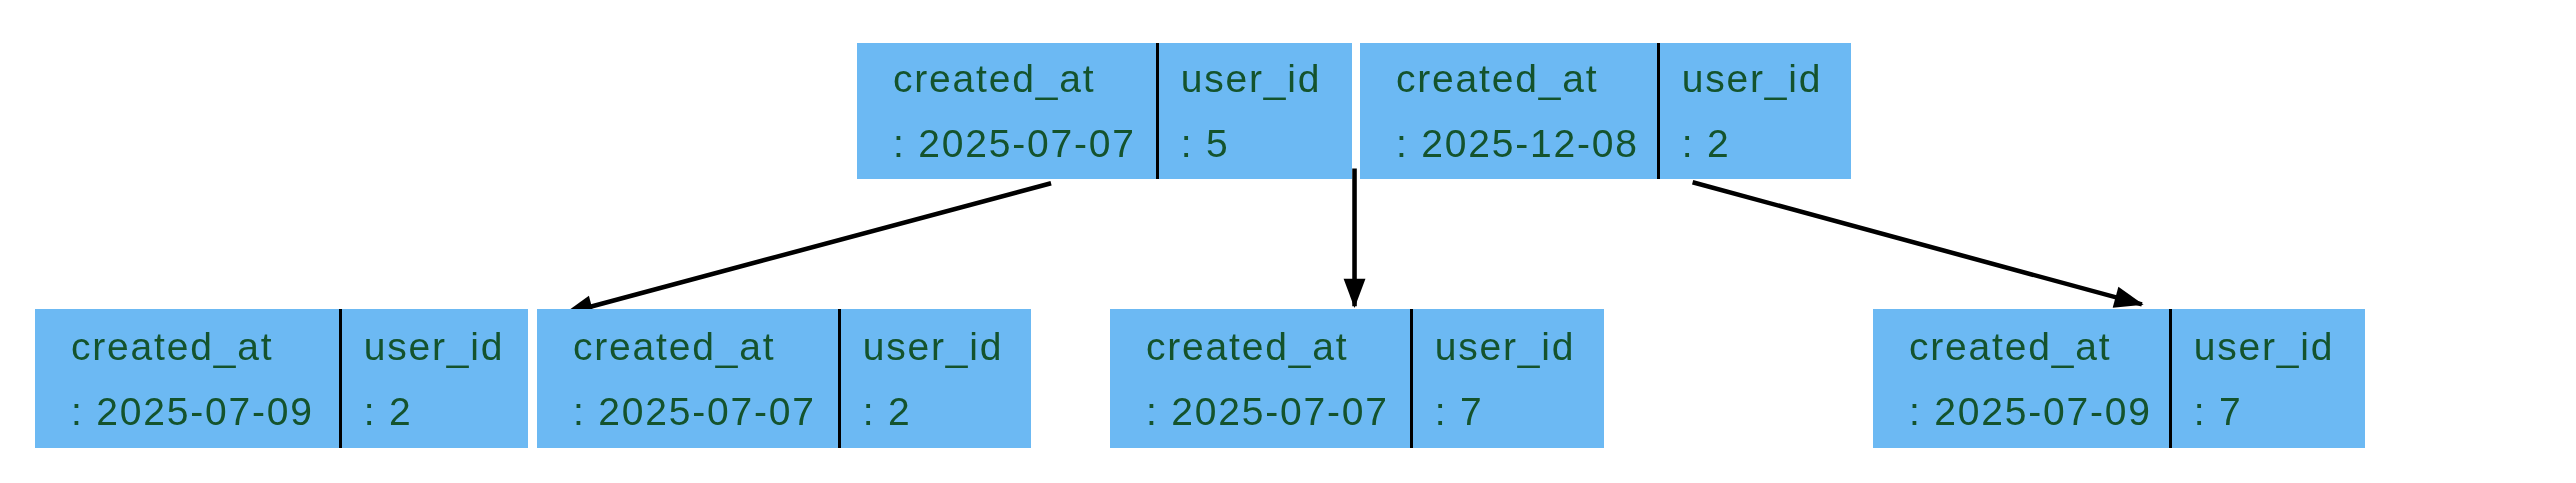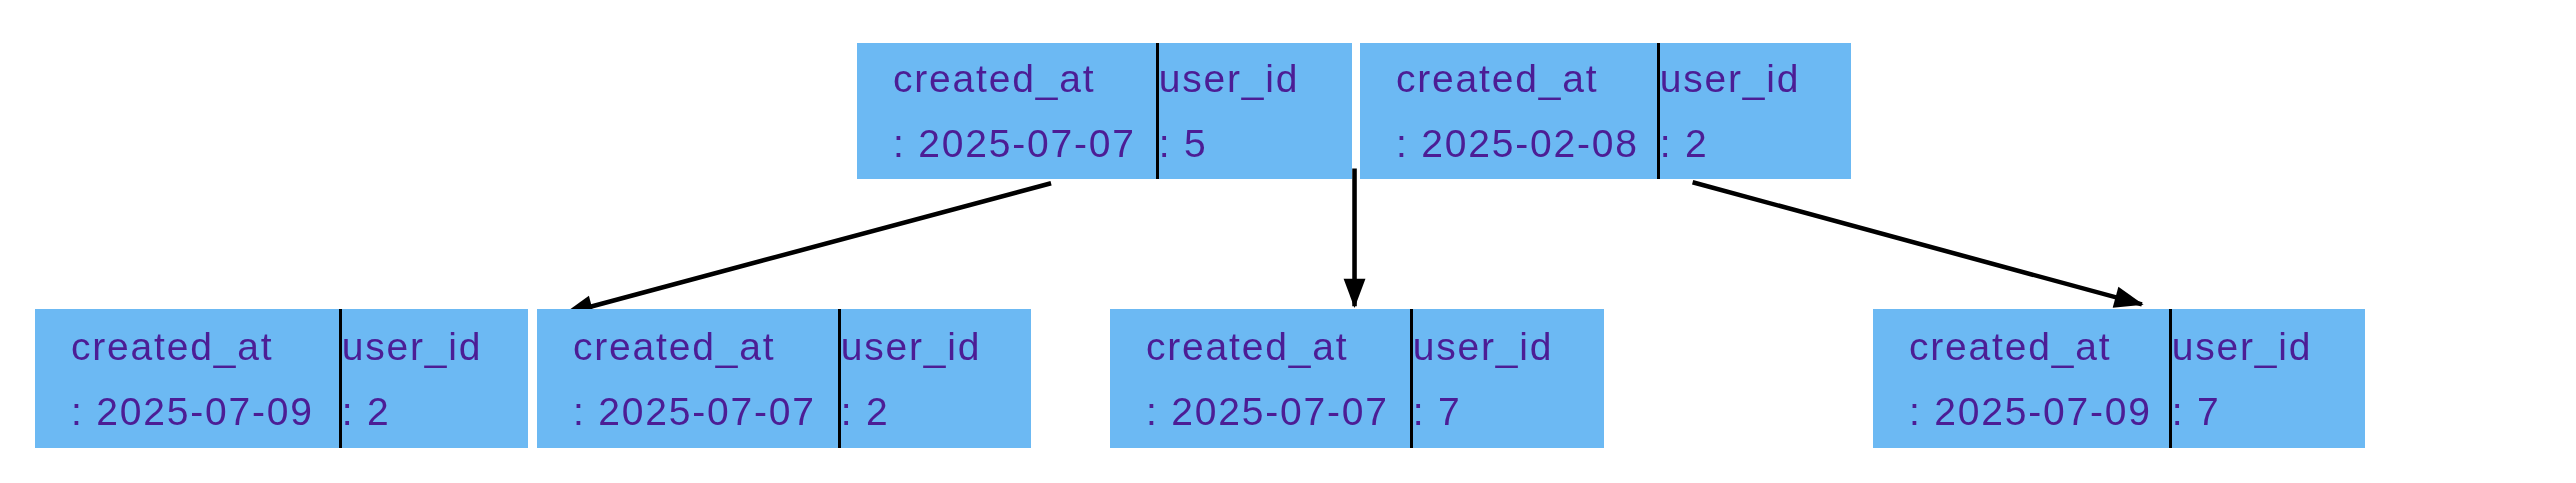--- a/index.html
+++ b/index.html
@@ -29,29 +29,29 @@
     background: #6cb9f3; 
     z-index: 2;
   }
   .row-top  { top: 43px;  height: 136px; }
   .row-leaf { top: 309px; height: 139px; }
   .cell {
     display: flex;
     flex-direction: column;
     justify-content: center;
     box-sizing: border-box;
-    color: #4c1d95;
+    color: #14532d;
     font-size: 39px;
     letter-spacing: 1.8px;
     line-height: 65px;
     white-space: nowrap;
     overflow: hidden;
   }
   .cell-key { padding-left: 36px; }
-  .cell-val { }
+  .cell-val { padding-left: 22px; }
   .vdivider {
     width: 2.7px;
     background: #000;
     flex: 0 0 2.7px;
   }
   
   #node-root-left  { left: 857px; }
   #node-root-left  .cell-key { width: 299px; }
   #node-root-left  .cell-val { width: 193px; }
   #node-root-right { left: 1360px; }
@@ -94,21 +94,21 @@
     <div class="vdivider" style="background: rgb(0, 0, 0);"></div>
     <div class="cell cell-val">
       <div>user_id</div>
       <div>: 5</div>
     </div>
   </div>
 
   <div class="node row-top" id="node-root-right" style="background: rgb(108, 185, 243);">
     <div class="cell cell-key">
       <div>created_at</div>
-      <div>: 2025-02-08</div>
+      <div>: 2025-12-08</div>
     </div>
     <div class="vdivider" style="background: rgb(0, 0, 0);"></div>
     <div class="cell cell-val">
       <div>user_id</div>
       <div>: 2</div>
     </div>
   </div>
 
   <div class="node row-leaf" id="node-leaf-1" style="background: rgb(108, 185, 243);">
     <div class="cell cell-key">

